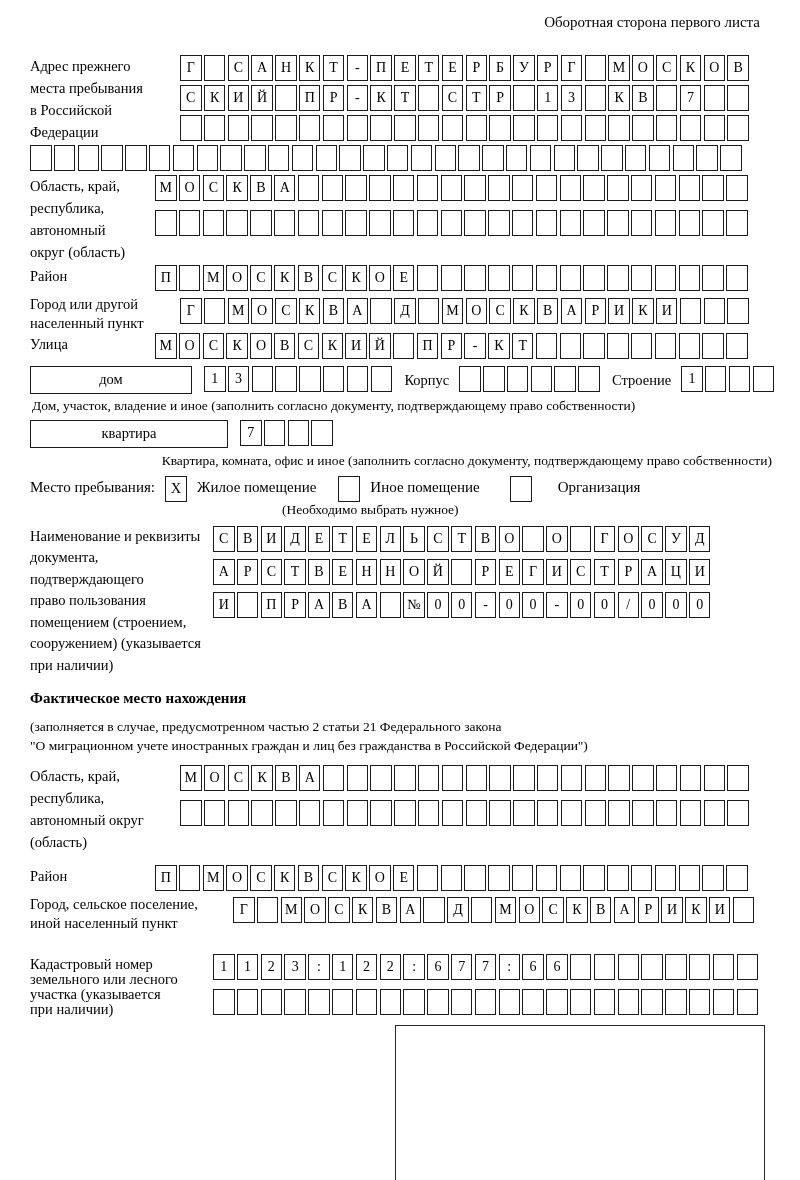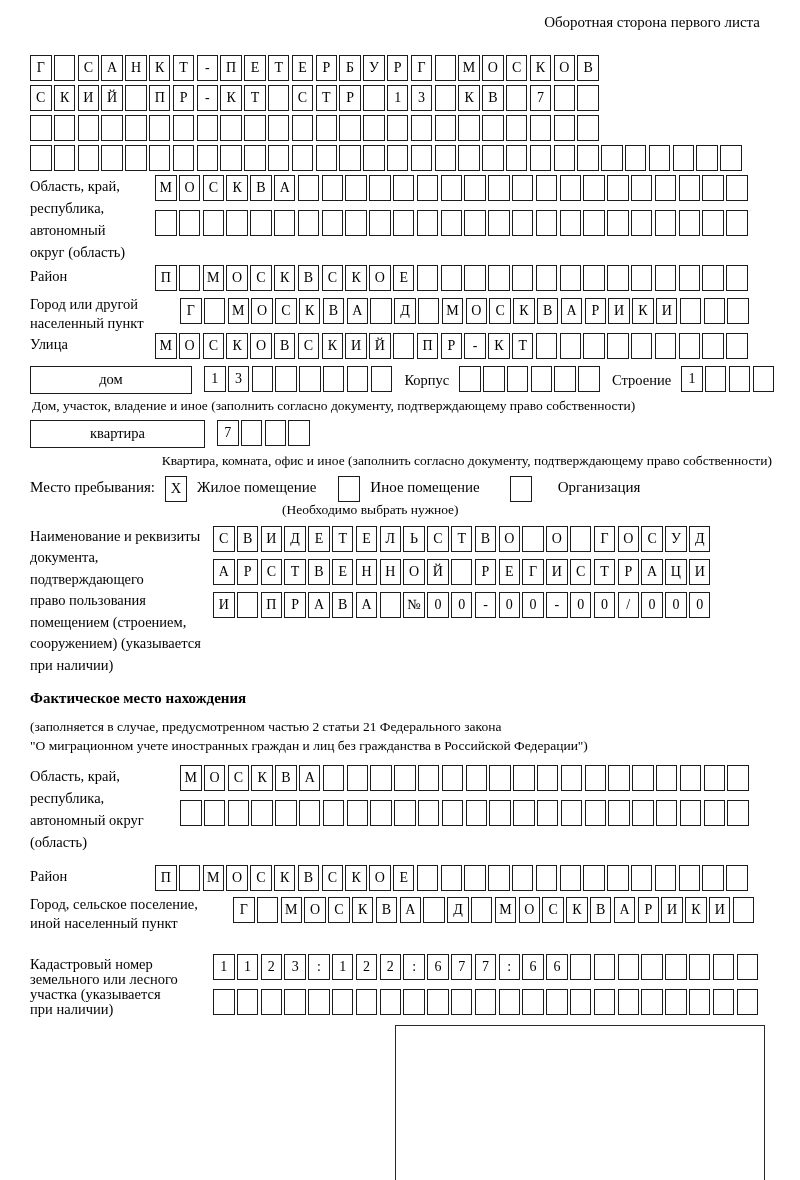--- a/index.html
+++ b/index.html
@@ -35,20 +35,24 @@
   .stamp-box{box-sizing:border-box;width:370px;height:178px;border:1.8px solid #2a2a2a;}
 </style>
 </head>
 <body>
 
 <div class="page">
 
   <div class="top-title">Оборотная сторона первого листа</div>
 
   <div class="flexrow">
+    <div class="lbl" style="width:150px;">Адрес прежнего
+места пребывания
+в Российской
+Федерации</div>
     <div>
       <div class="cellrow"><span class="cell">Г</span><span class="cell"></span><span class="cell">С</span><span class="cell">А</span><span class="cell">Н</span><span class="cell">К</span><span class="cell">Т</span><span class="cell">-</span><span class="cell">П</span><span class="cell">Е</span><span class="cell">Т</span><span class="cell">Е</span><span class="cell">Р</span><span class="cell">Б</span><span class="cell">У</span><span class="cell">Р</span><span class="cell">Г</span><span class="cell"></span><span class="cell">М</span><span class="cell">О</span><span class="cell">С</span><span class="cell">К</span><span class="cell">О</span><span class="cell">В</span></div>
       <div class="cellrow"><span class="cell">С</span><span class="cell">К</span><span class="cell">И</span><span class="cell">Й</span><span class="cell"></span><span class="cell">П</span><span class="cell">Р</span><span class="cell">-</span><span class="cell">К</span><span class="cell">Т</span><span class="cell"></span><span class="cell">С</span><span class="cell">Т</span><span class="cell">Р</span><span class="cell"></span><span class="cell">1</span><span class="cell">3</span><span class="cell"></span><span class="cell">К</span><span class="cell">В</span><span class="cell"></span><span class="cell">7</span><span class="cell"></span><span class="cell"></span></div>
       <div class="cellrow"><span class="cell"></span><span class="cell"></span><span class="cell"></span><span class="cell"></span><span class="cell"></span><span class="cell"></span><span class="cell"></span><span class="cell"></span><span class="cell"></span><span class="cell"></span><span class="cell"></span><span class="cell"></span><span class="cell"></span><span class="cell"></span><span class="cell"></span><span class="cell"></span><span class="cell"></span><span class="cell"></span><span class="cell"></span><span class="cell"></span><span class="cell"></span><span class="cell"></span><span class="cell"></span><span class="cell"></span></div>
     </div>
   </div>
   <div class="cellrow"><span class="cell"></span><span class="cell"></span><span class="cell"></span><span class="cell"></span><span class="cell"></span><span class="cell"></span><span class="cell"></span><span class="cell"></span><span class="cell"></span><span class="cell"></span><span class="cell"></span><span class="cell"></span><span class="cell"></span><span class="cell"></span><span class="cell"></span><span class="cell"></span><span class="cell"></span><span class="cell"></span><span class="cell"></span><span class="cell"></span><span class="cell"></span><span class="cell"></span><span class="cell"></span><span class="cell"></span><span class="cell"></span><span class="cell"></span><span class="cell"></span><span class="cell"></span><span class="cell"></span><span class="cell"></span></div>
 
 
   <div class="flexrow">
@@ -82,21 +86,21 @@
     <span class="widebox" style="width:162px;">дом</span>
     <span class="cellrow" style="display:inline-block;"><span class="cell">1</span><span class="cell">3</span><span class="cell"></span><span class="cell"></span><span class="cell"></span><span class="cell"></span><span class="cell"></span><span class="cell"></span></span>
     <span class="inline-lbl">Корпус</span>
     <span class="cellrow" style="display:inline-block;"><span class="cell"></span><span class="cell"></span><span class="cell"></span><span class="cell"></span><span class="cell"></span><span class="cell"></span></span>
     <span class="inline-lbl">Строение</span>
     <span class="cellrow" style="display:inline-block;"><span class="cell">1</span><span class="cell"></span><span class="cell"></span><span class="cell"></span></span>
   </div>
   <div class="note" style="text-align:left;margin:2px 0 6px 2px;">Дом, участок, владение и иное (заполнить согласно документу, подтверждающему право собственности)</div>
 
   <div style="white-space:nowrap;">
-    <span class="widebox" style="width:175px;">квартира</span>
+    <span class="widebox" style="width:198px;">квартира</span>
     <span class="cellrow" style="display:inline-block;"><span class="cell">7</span><span class="cell"></span><span class="cell"></span><span class="cell"></span></span>
   </div>
   <div class="note" style="text-align:right;margin:3px 0 4px 2px;">Квартира, комната, офис и иное (заполнить согласно документу, подтверждающему право собственности)</div>
 
   <div class="mesto-row">
     <span>Место пребывания:</span><span class="chk">X</span><span>Жилое помещение</span><span class="chk" style="margin-left:22px;"></span><span>Иное помещение</span><span class="chk" style="margin-left:30px;margin-right:26px;"></span><span>Организация</span>
   </div>
   <div class="mesto-hint">(Необходимо выбрать нужное)</div>
 
   <div class="flexrow">

